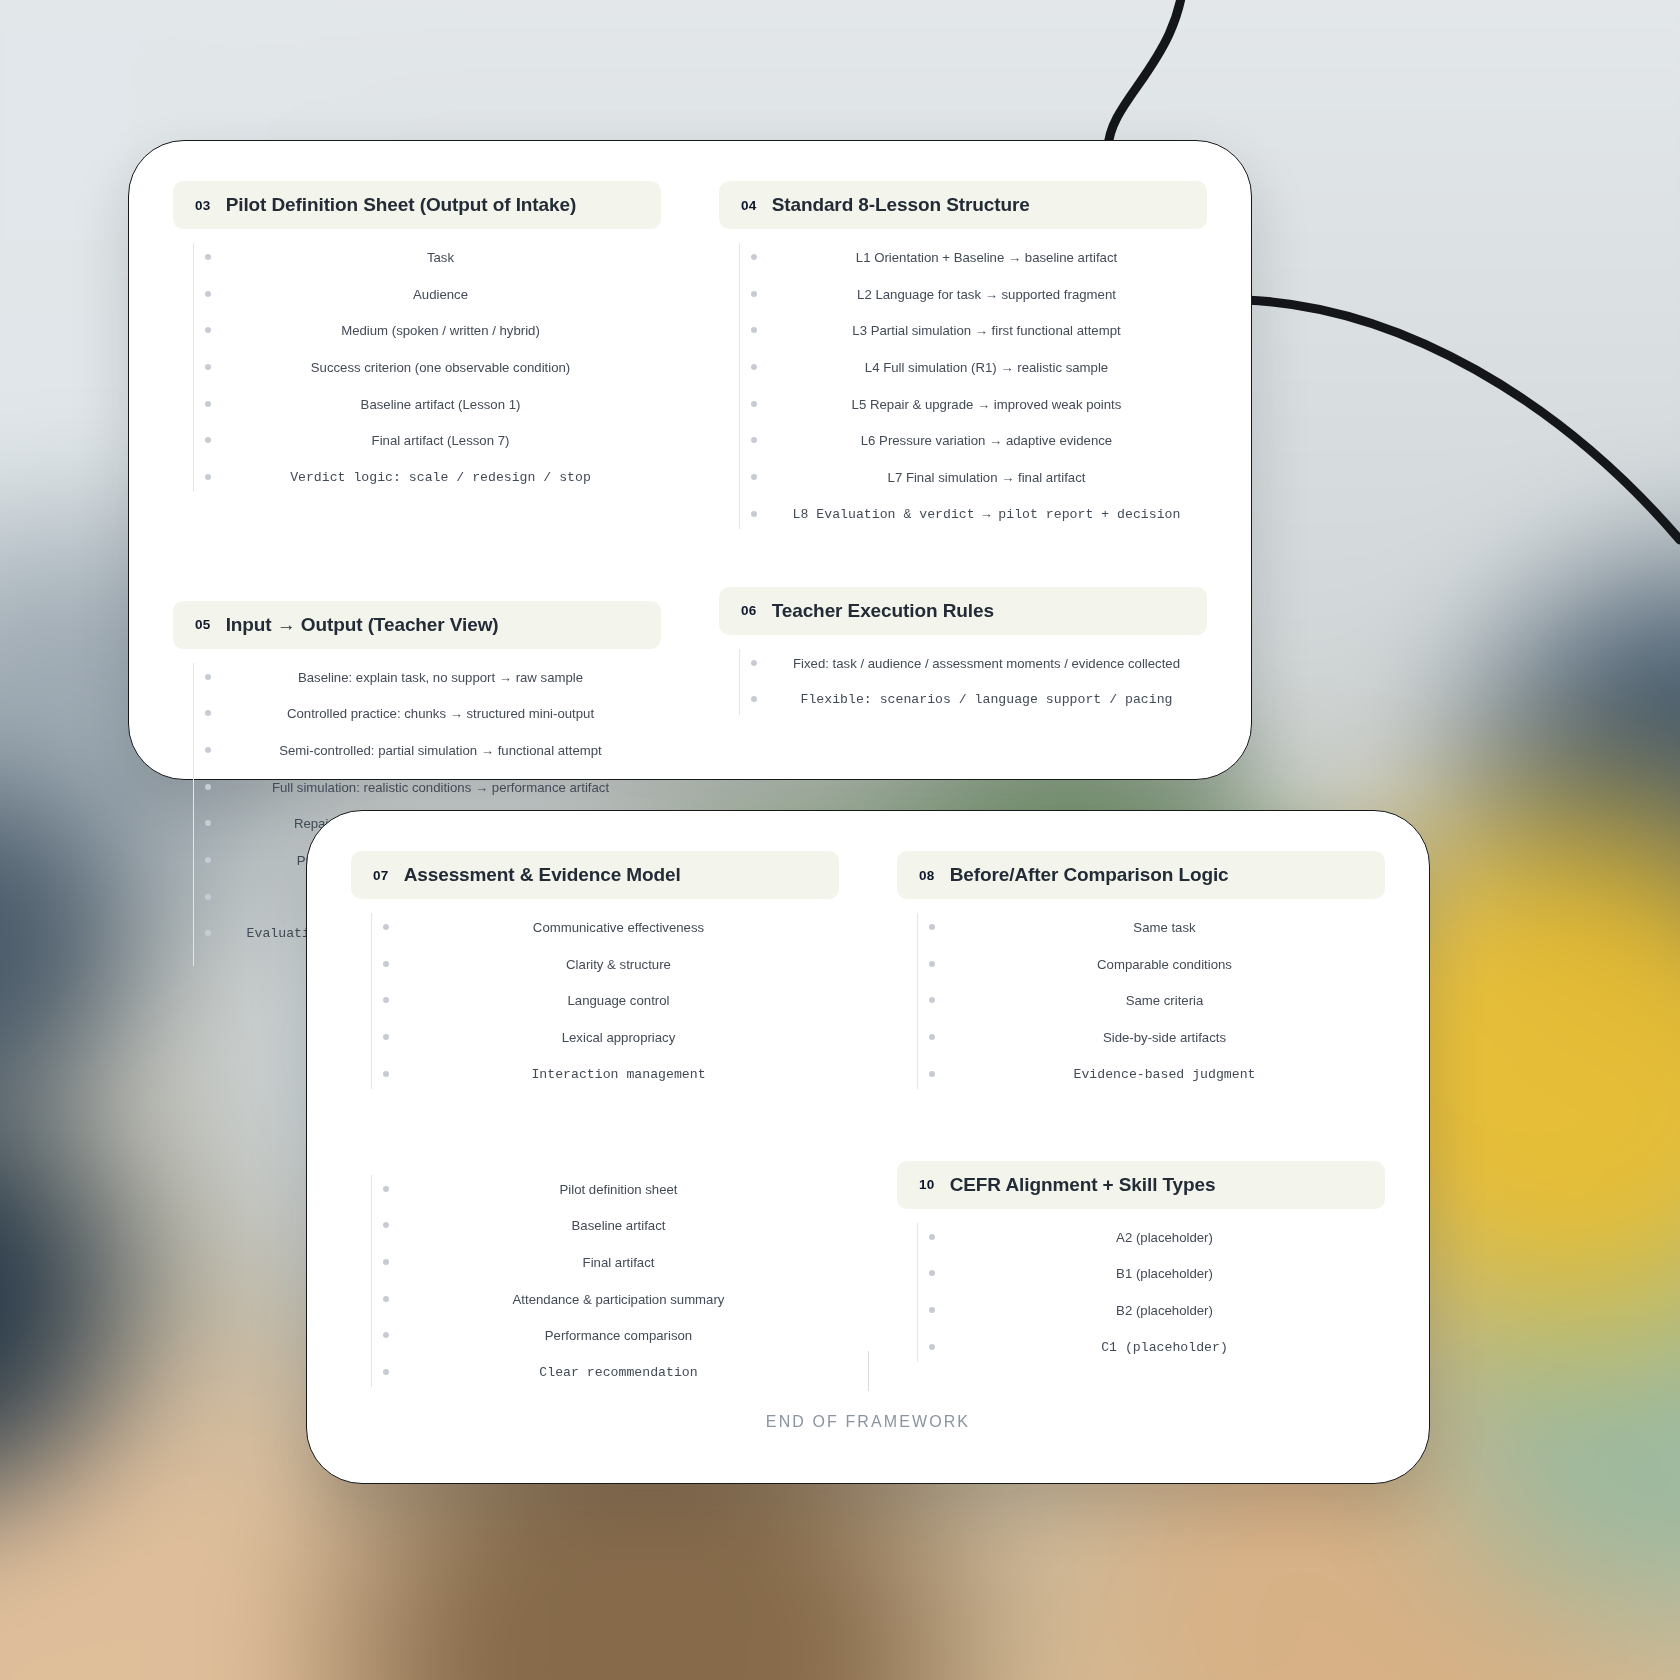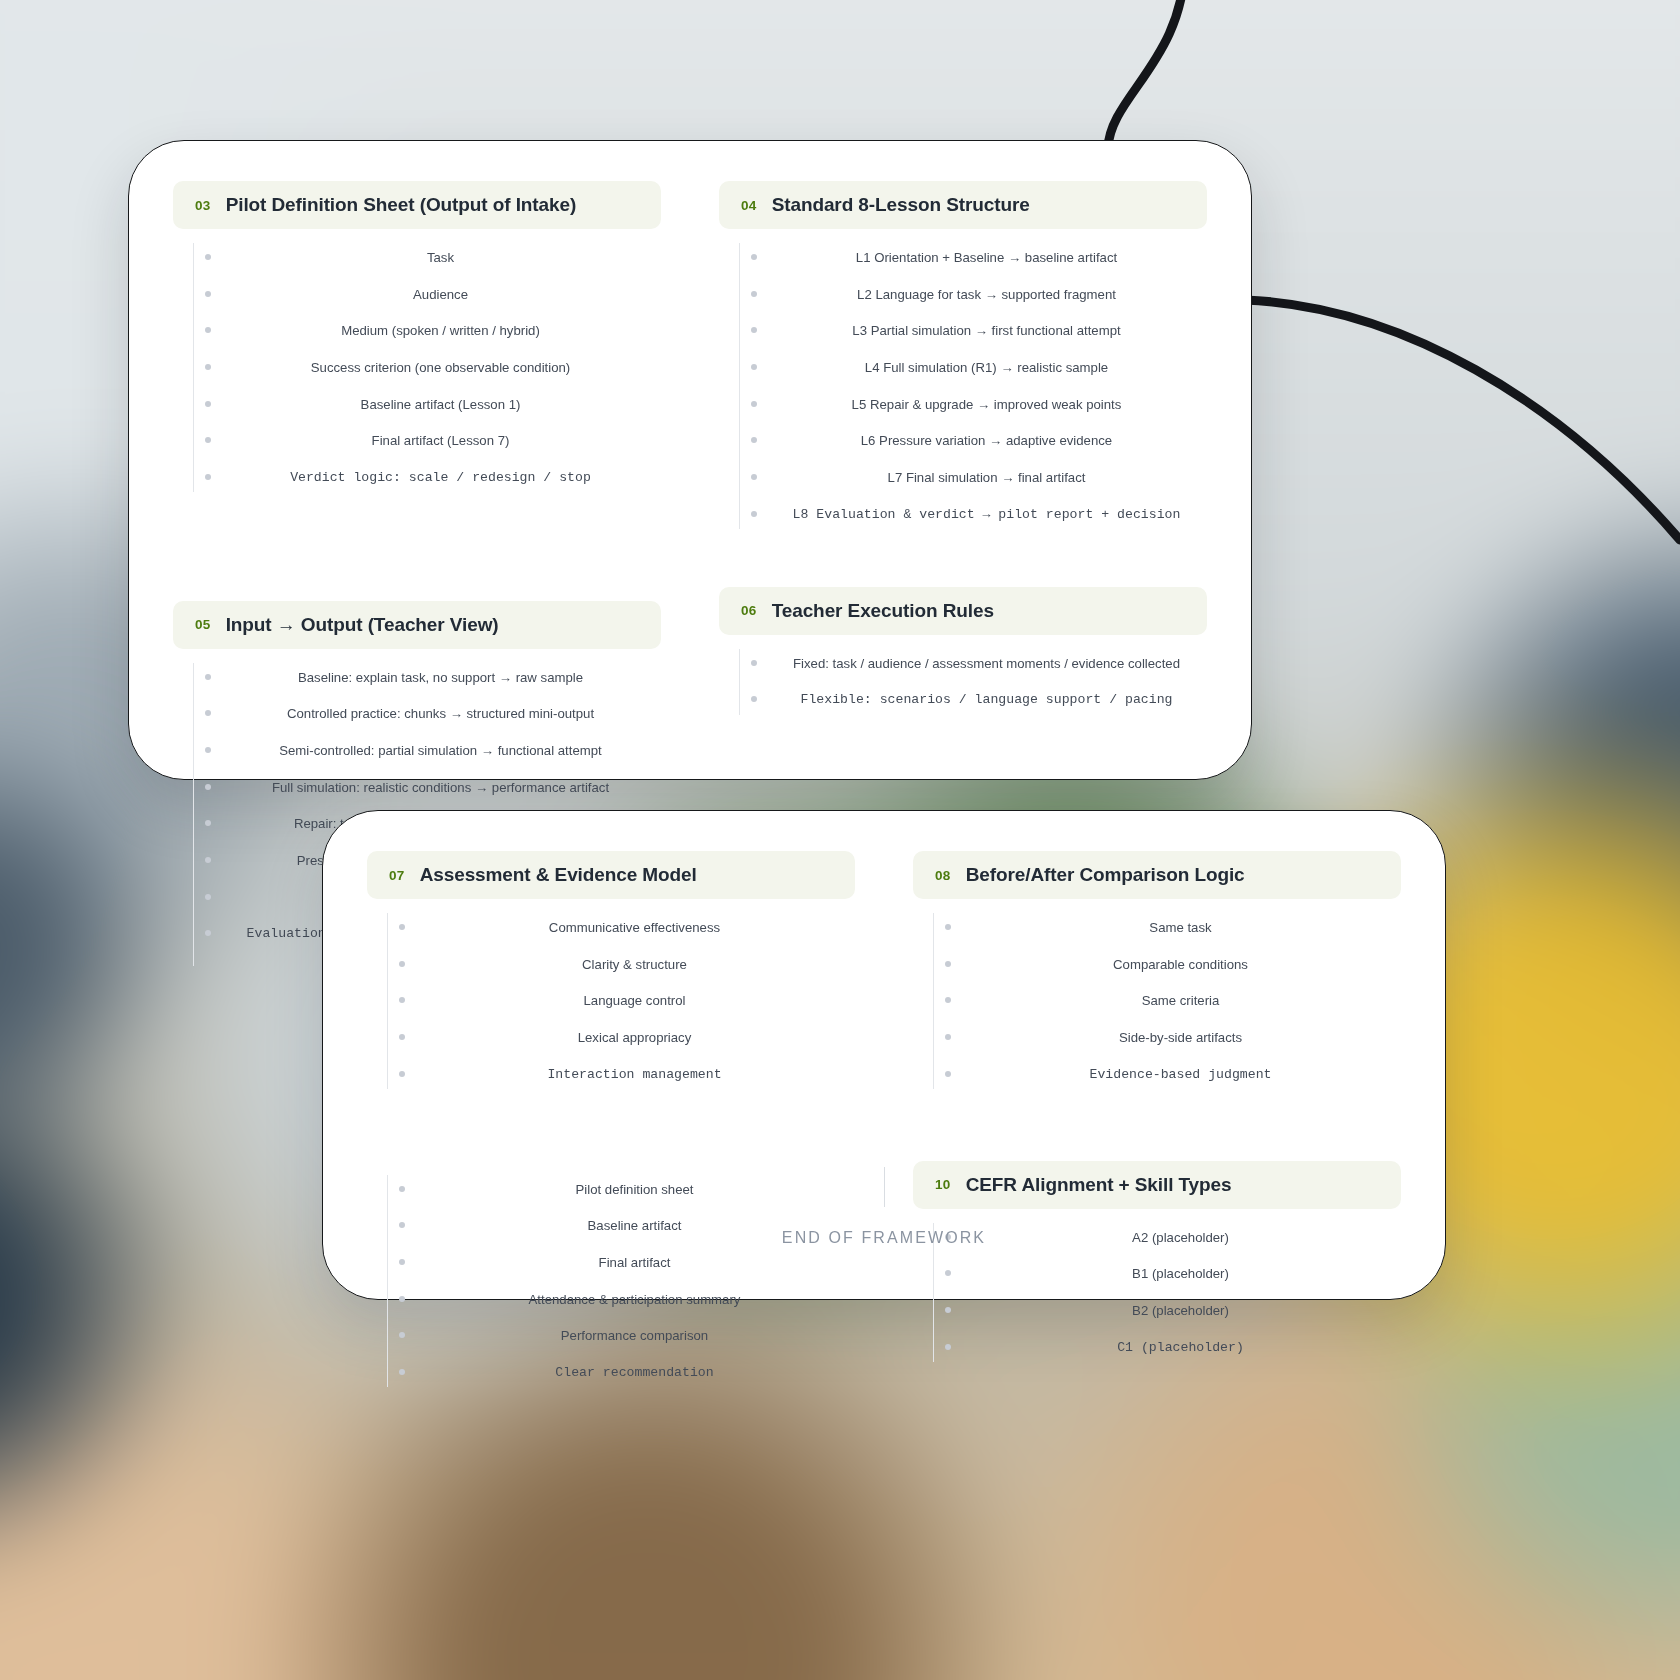--- a/index.html
+++ b/index.html
@@ -40,21 +40,21 @@
 
   
   .card {
     position: absolute;
     background: #ffffff;
     border: 1.6px solid #16181a;
     border-radius: 56px;
     box-shadow: 0 26px 60px rgba(20,25,30,.16);
   }
   #card-top    { left: 128px; top: 140px;  width: 1124px; height: 640px; }
-  #card-bottom { left: 322px; top: 810px;  width: 1124px; height: 490px; }
+  #card-bottom { left: 306px; top: 810px;  width: 1124px; height: 674px; }
 
   .card-inner { position: absolute; inset: 0; padding: 40px 44px; }
 
   .grid {
     display: grid;
     grid-template-columns: 1fr 1fr;
     column-gap: 58px;
   }
 
   .section { margin-bottom: 30px; }
@@ -63,21 +63,21 @@
     display: flex;
     align-items: center;
     background: #f3f5ec;
     border-radius: 10px;
     padding: 13px 22px;
     min-height: 44px;
   }
   .sec-num {
     font-size: 13.5px;
     font-weight: 700;
-    color: #4d7c0f;
+    color: #0f172a;
     letter-spacing: .3px;
     margin-right: 15px;
     flex: 0 0 auto;
   }
   .sec-title {
     font-size: 19px;
     font-weight: 700;
     color: #222b36;
     letter-spacing: -.1px;
   }

